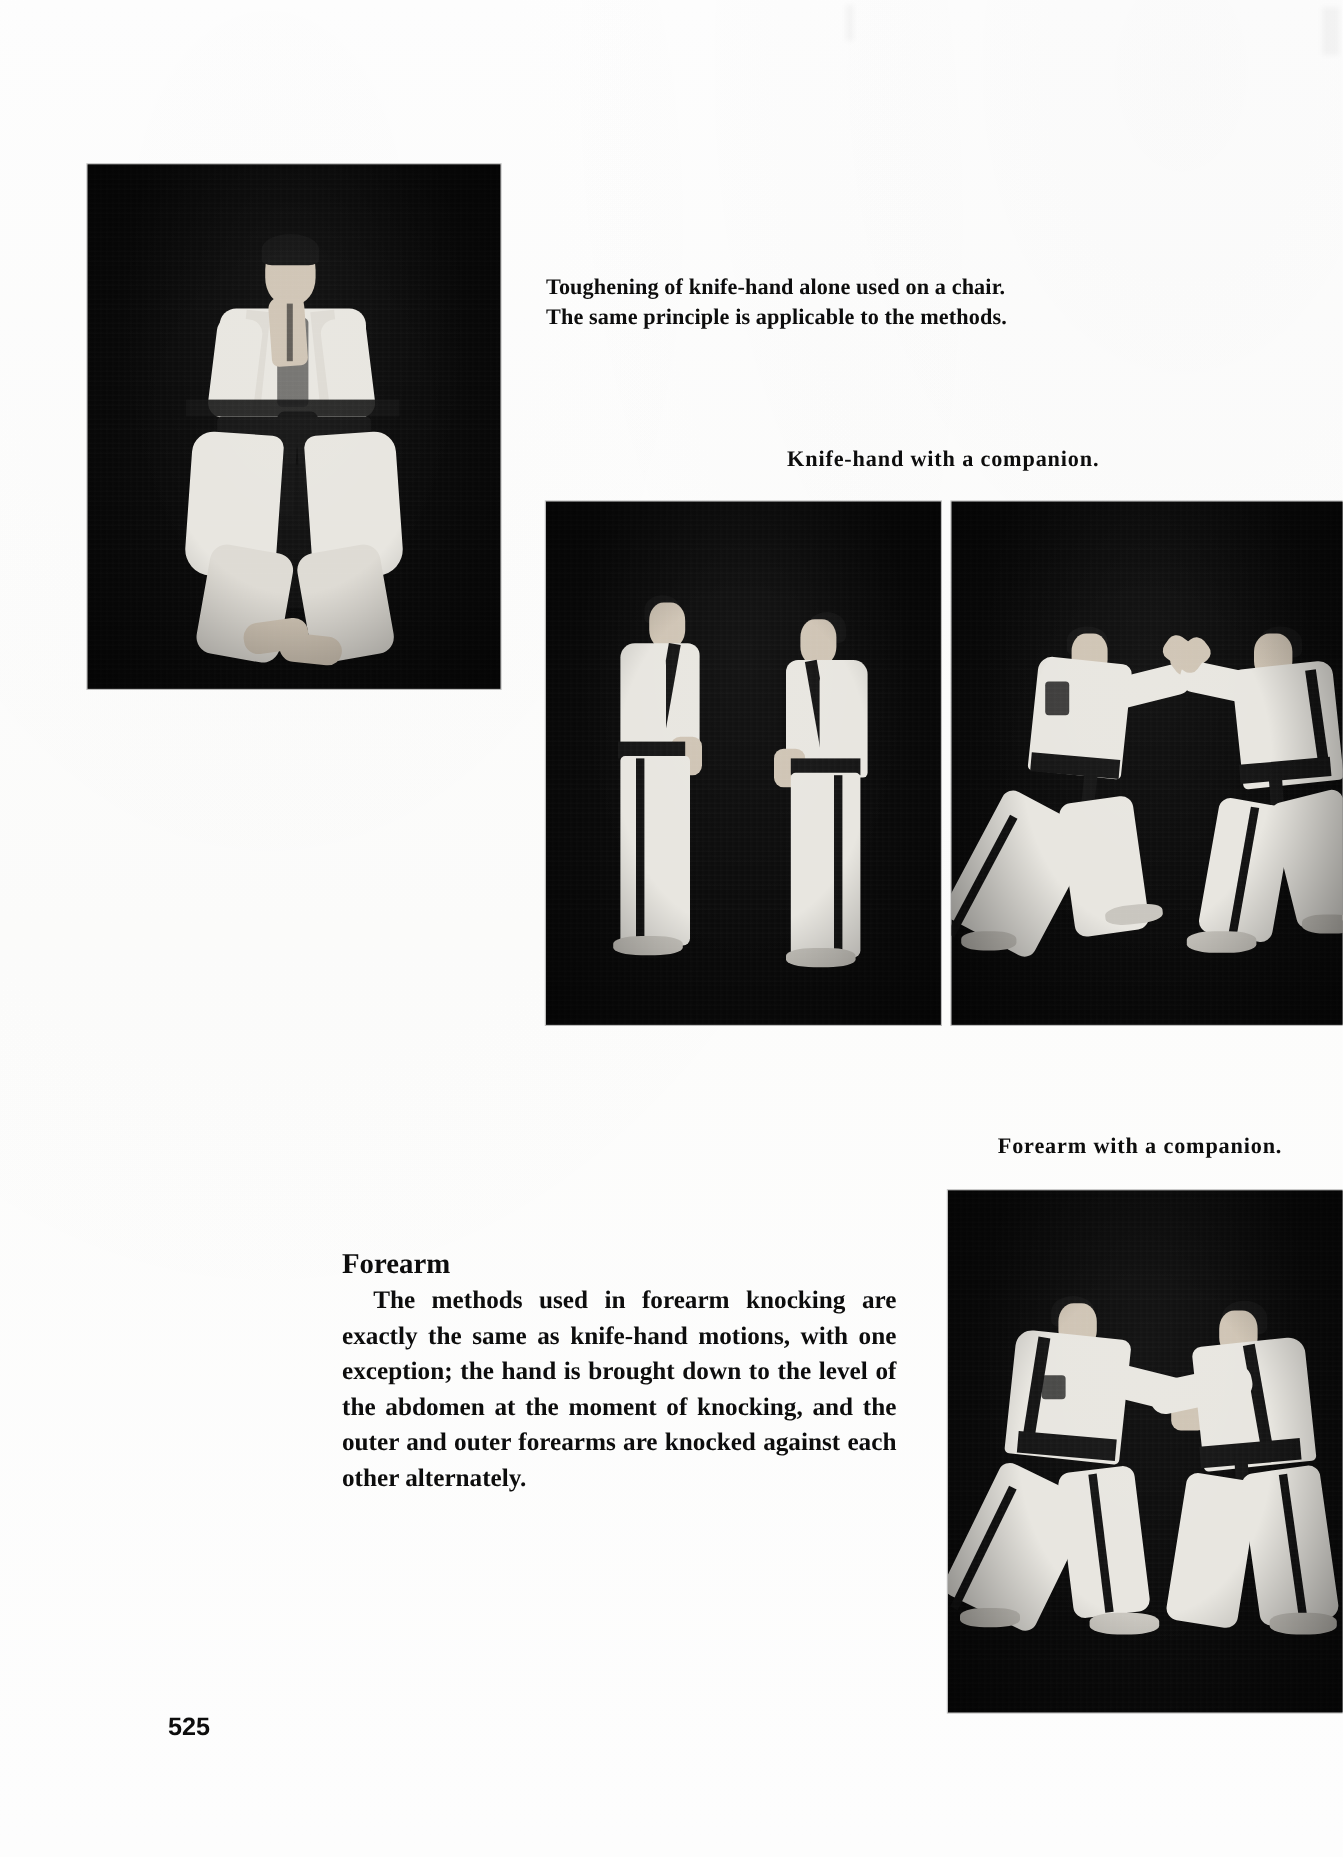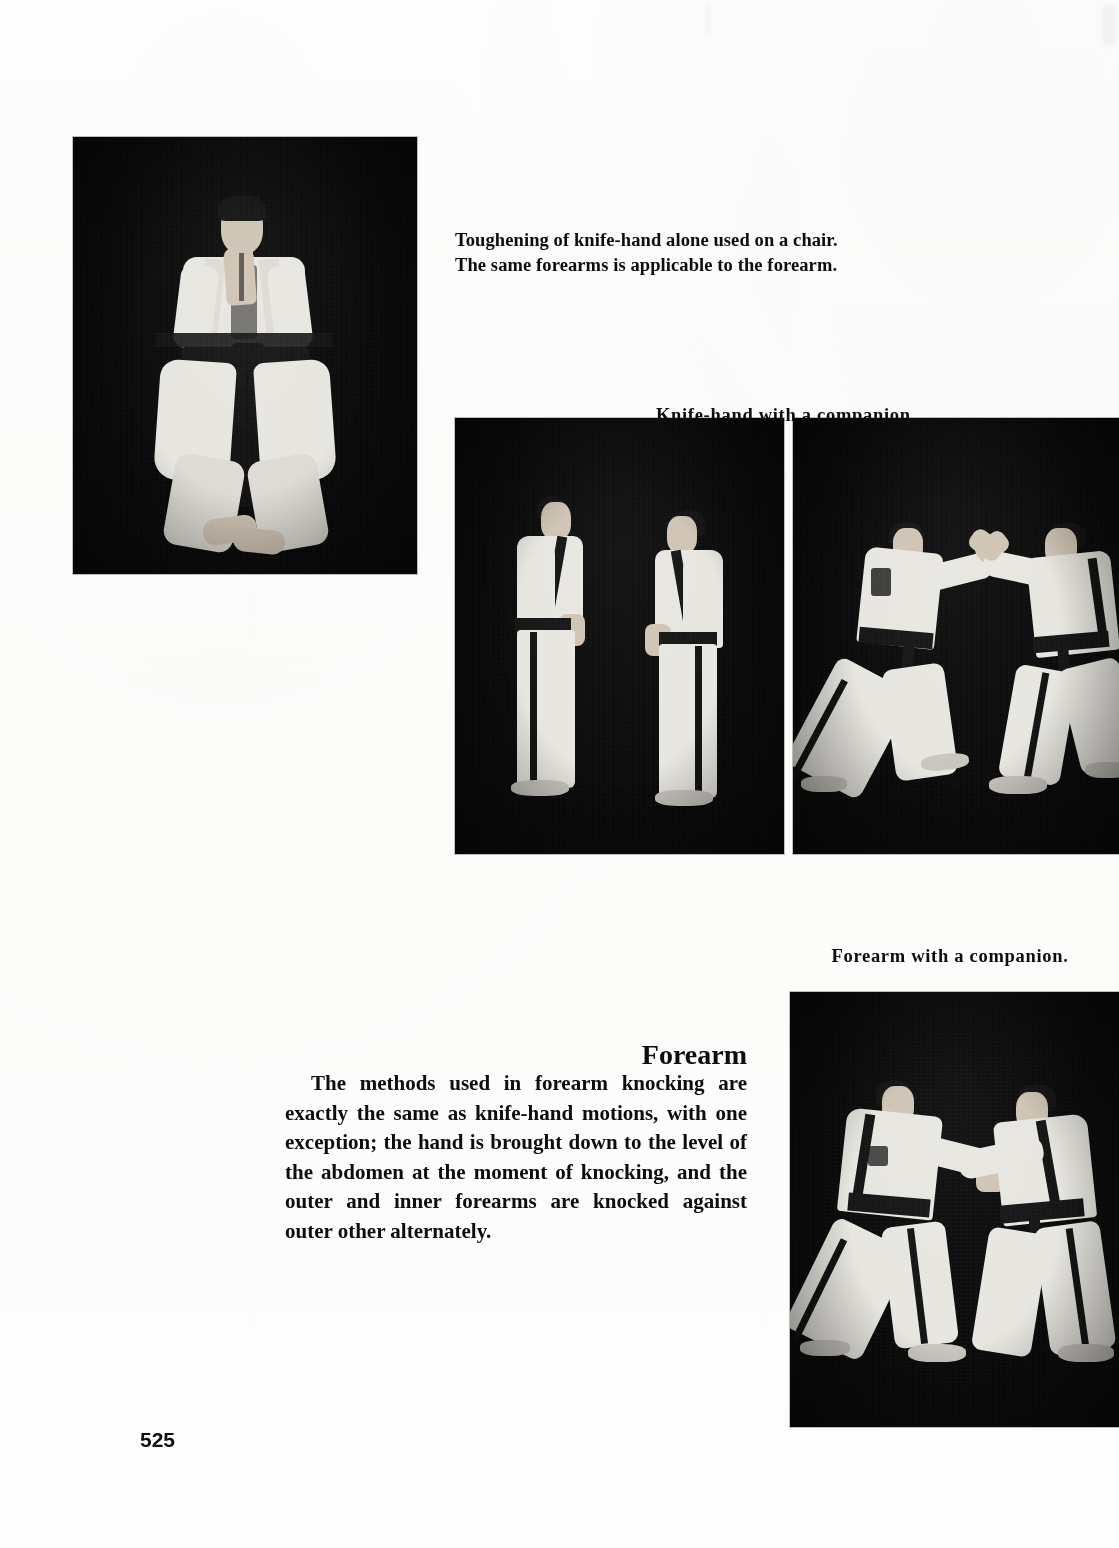--- a/index.html
+++ b/index.html
@@ -83,23 +83,23 @@
     position: absolute;
     font-weight: bold;
     font-size: 21px;
     line-height: 29.5px;
     color: #0d0d0d;
     text-align: justify;
     text-justify: inter-word;
   }
   .body-block .heading {
     font-weight: bold;
-    font-size: 28px;
+    font-size: 24px;
     line-height: 29px;
-    text-align: right;
+    text-align: left;
   }
   .body-block .para {
     text-indent: 26px;
   }
   .folio {
     position: absolute;
     font-weight: bold;
     font-size: 21px;
     color: #0d0d0d;
     font-family: "Liberation Sans", "DejaVu Sans", sans-serif;
@@ -150,24 +150,24 @@
 
       <div class="sk" style="left:130px;top:380px;width:54px;height:26px;border-radius:12px;transform:rotate(-8deg);"></div>
       <div class="sk" style="left:160px;top:392px;width:52px;height:24px;border-radius:12px;transform:rotate(6deg);"></div>
     </div>
     <div class="grain"></div>
     <div class="vignette"></div>
   </div>
 
   <div class="cap" style="left:455px;top:228px;width:520px;">
     <div>Toughening of knife-hand alone used on a chair.</div>
-    <div>The same forearms is applicable to the forearm.</div>
-  </div>
-
-  <div class="cap center track" style="left:455px;top:371px;width:662px;margin-top:32px;">Knife-hand with a companion.</div>
+    <div>The same principle is applicable to the methods.</div>
+  </div>
+
+  <div class="cap center track" style="left:455px;top:371px;width:662px;">Knife-hand with a companion.</div>
 
   <div class="photo" style="left:455px;top:418px;width:329px;height:436px;">
 
     <div class="fig">
       <div class="blk" style="left:82px;top:78px;width:30px;height:24px;border-radius:50% 50% 20% 20%;"></div>
       <div class="sk" style="left:86px;top:84px;width:30px;height:38px;border-radius:40%;"></div>
       <div class="sk" style="left:90px;top:114px;width:16px;height:12px;"></div>
       <div class="wt" style="left:62px;top:118px;width:66px;height:98px;border-radius:12px 10px 4px 4px;"></div>
       <div class="blk" style="left:94px;top:118px;width:10px;height:96px;transform:rotate(10deg);"></div>
       <div class="wt" style="left:66px;top:126px;width:34px;height:86px;border-radius:10px;"></div>
@@ -266,18 +266,18 @@
       <div class="wt" style="left:252px;top:232px;width:66px;height:128px;border-radius:10px;transform:rotate(-8deg);"></div>
       <div class="blk" style="left:284px;top:236px;width:7px;height:120px;transform:rotate(-8deg);"></div>
       <div class="wt dim" style="left:268px;top:352px;width:56px;height:18px;border-radius:40%;"></div>
     </div>
     <div class="grain"></div>
     <div class="vignette"></div>
   </div>
 
   <div class="body-block" style="left:285px;top:1040px;width:462px;">
     <div class="heading">Forearm</div>
-    <div class="para">The methods used in forearm knocking are exactly the same as knife-hand motions, with one exception; the hand is brought down to the level of the abdomen at the moment of knocking, and the outer and inner forearms are knocked against outer other alternately.</div>
+    <div class="para">The methods used in forearm knocking are exactly the same as knife-hand motions, with one exception; the hand is brought down to the level of the abdomen at the moment of knocking, and the outer and outer forearms are knocked against each other alternately.</div>
   </div>
 
   <div class="folio" style="left:140px;top:1428px;">525</div>
 
 </div>
 
 </body></html>

